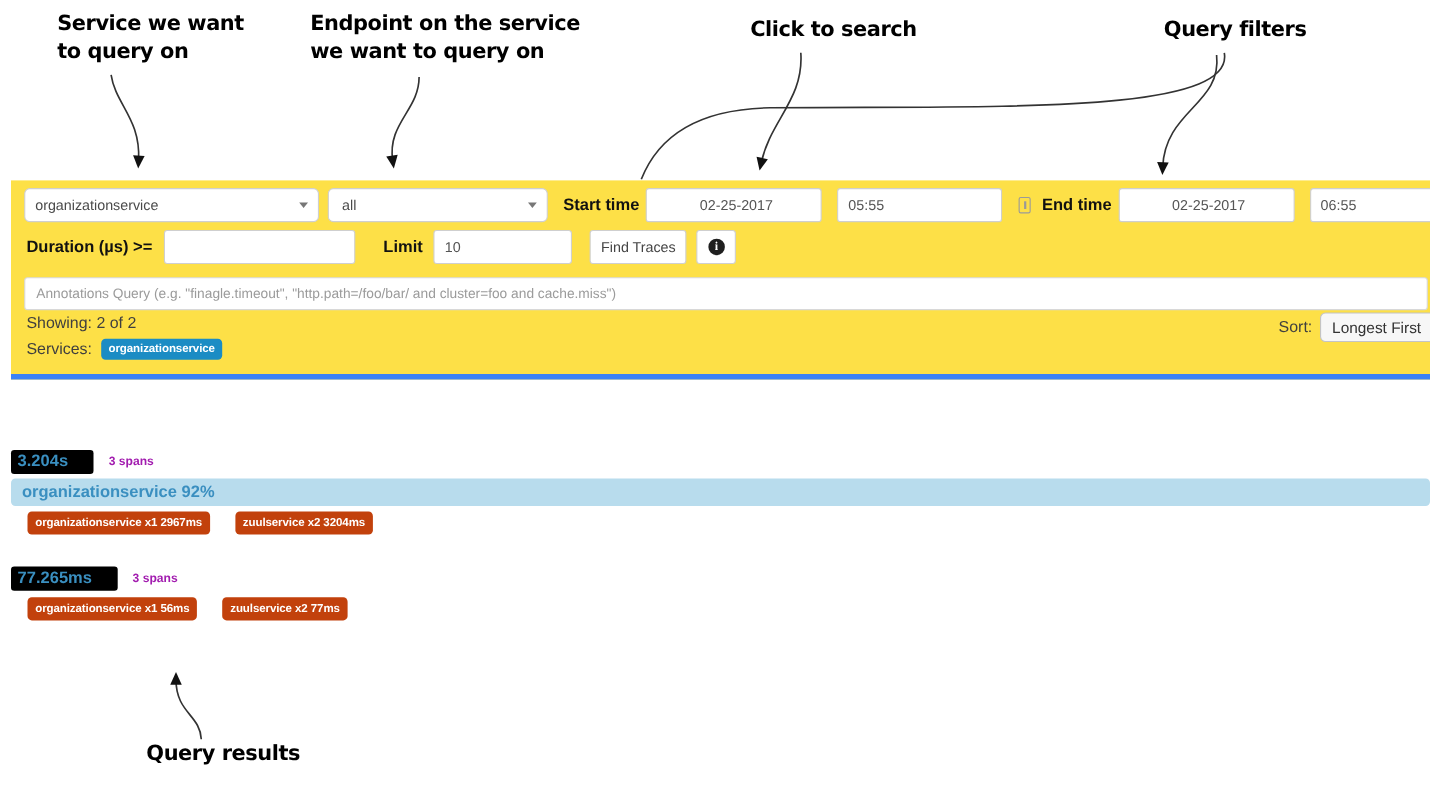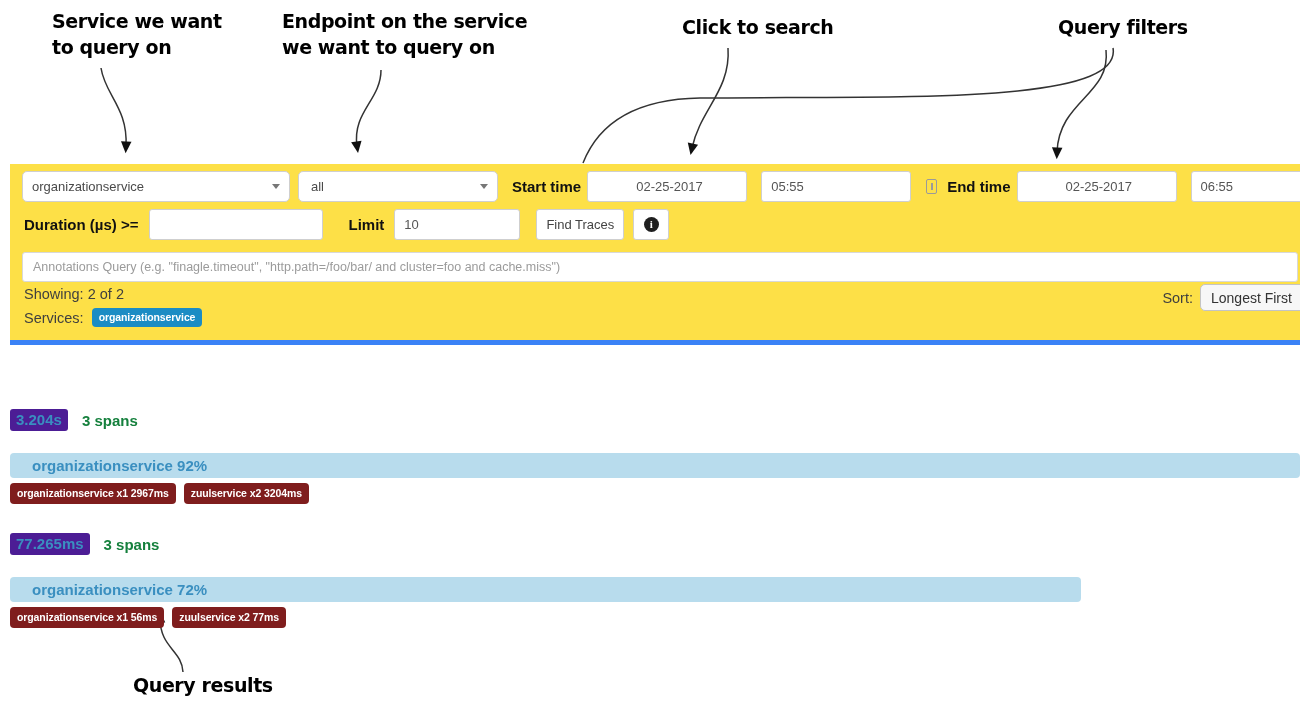--- a/index.html
+++ b/index.html
@@ -230,59 +230,60 @@
   .traces { position: absolute; left: 10px; top: 408px; width: 1290px; }
   .trace { position: relative; margin-bottom: 28px; }
 
   .trace-head {
     display: flex;
     align-items: center;
     height: 24px;
     position: relative;
   }
   .dur-chip {
-    background: #4c1d95;
+    background: #000000;
     color: #3a8fc0;
     font-size: 15px;
     font-weight: bold;
-    padding: 2px 6px 3px 6px;
+    padding: 2px 23px 3px 6px;
     border-radius: 3px;
   }
   .spans-txt {
-    color: #15803d;
-    font-size: 15px;
+    color: #a21caf;
+    font-size: 11px;
     font-weight: bold;
     margin-left: 14px;
   }
 
   .svc-bar {
-    margin-top: 21px;
+    margin-top: 3px;
     height: 25px;
     background: #b8dced;
     border-radius: 4px;
     display: flex;
     align-items: center;
-    padding-left: 22px;
+    padding-left: 10px;
     color: #3a8fc0;
     font-size: 15px;
     font-weight: bold;
     box-sizing: border-box;
   }
 
   .chips { margin-top: 5px; display: flex; }
   .chip {
-    background: #7f1d1d;
+    background: #c2410c;
     color: #ffffff;
     font-size: 10.5px;
     font-weight: bold;
     border-radius: 4px;
     padding: 4px 7px 5px 7px;
     margin-right: 8px;
     letter-spacing: -0.1px;
     white-space: nowrap;
+    margin-left: 15px;
   }
 </style>
 </head>
 <body>
 
 <div class="annot" id="annot-service">Service we want
 to query on</div>
 <div class="annot" id="annot-endpoint">Endpoint on the service
 we want to query on</div>
 <div class="annot" id="annot-search">Click to search</div>
@@ -370,20 +371,19 @@
       <span class="chip">organizationservice x1 2967ms</span>
       <span class="chip">zuulservice x2 3204ms</span>
     </div>
   </div>
 
   <div class="trace">
     <div class="trace-head">
       <span class="dur-chip">77.265ms</span>
       <span class="spans-txt">3 spans</span>
     </div>
-    <div class="svc-bar" id="bar1" style="width: 83%;">organizationservice 72%</div>
     <div class="chips">
       <span class="chip">organizationservice x1 56ms</span>
       <span class="chip">zuulservice x2 77ms</span>
     </div>
   </div>
 
 </div>
 
 </body></html>

